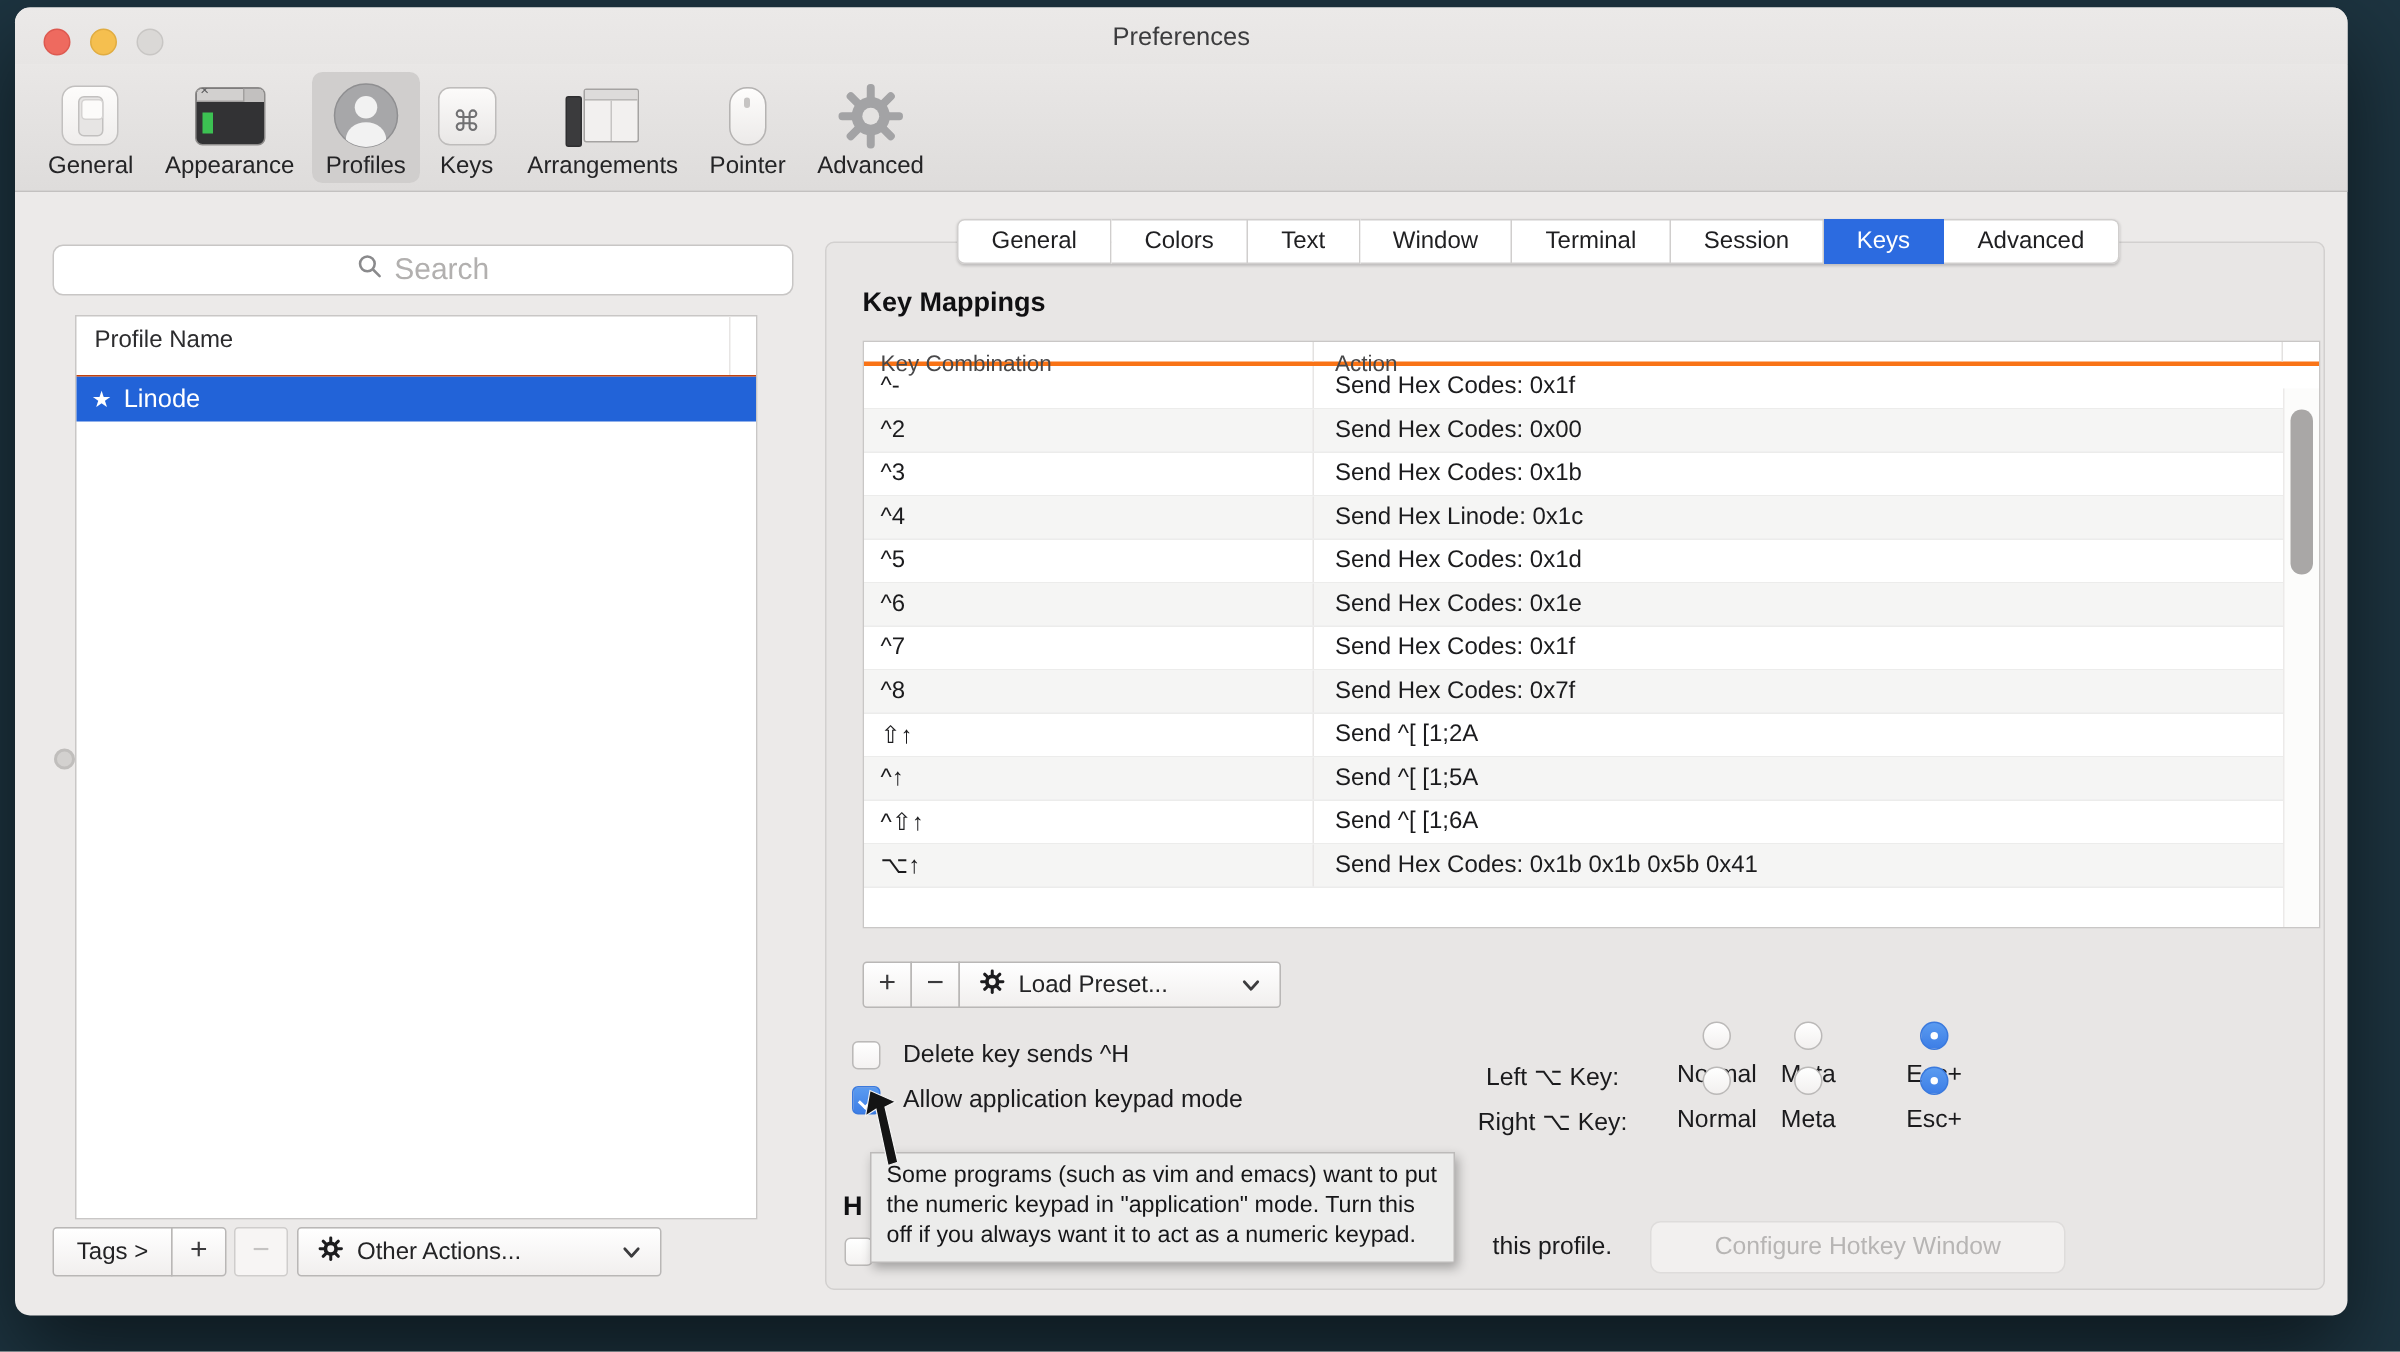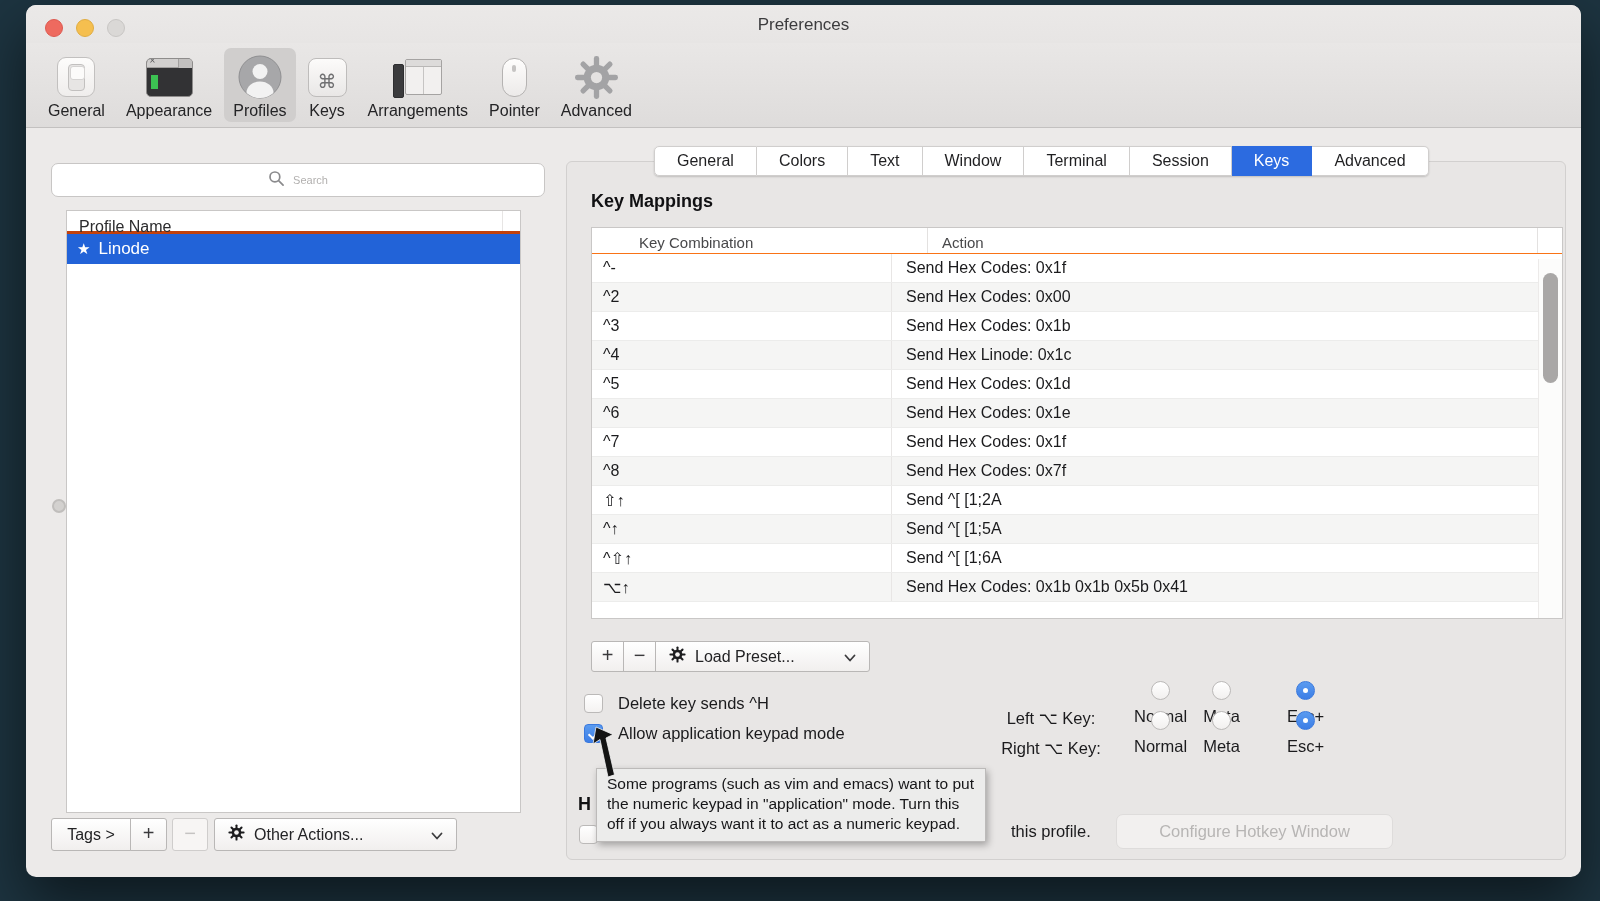--- a/index.html
+++ b/index.html
@@ -4,21 +4,21 @@
 <style>
   * { margin:0; padding:0; box-sizing:border-box; }
   html,body { width:1600px; height:901px; }
   body {
     background:#1d3440;
     font-family:"Liberation Sans","DejaVu Sans",sans-serif;
     position:relative; overflow:hidden;
     color:#1b1b1d;
   }
   .window {
-    position:absolute; left:26px; top:5px; width:1555px; height:872px;
+    position:absolute; left:10px; top:5px; width:1555px; height:872px;
     background:#eceae9; border-radius:10px;
     box-shadow:0 25px 60px rgba(0,0,0,.55);
   }
   
   .titlebar { position:absolute; top:0; left:0; right:0; height:38px;
     background:linear-gradient(#ebe9e8,#e7e5e4); border-radius:10px 10px 0 0; }
   .traffic { position:absolute; left:19px; top:14px; display:flex; gap:13px; }
   .tl { width:18px; height:18px; border-radius:50%; display:inline-block; }
   .tl.red { background:#ee6a5f; border:1px solid #dd5950; }
   .tl.yellow { background:#f5bf4f; border:1px solid #e0ac41; }
@@ -63,25 +63,25 @@
   .icon-arr .front { position:absolute; left:0; top:7px; width:11px; height:34px;
     background:#3b3b3d; border-radius:2px; border:1px solid #2e2e30; }
   .icon-mouse { width:25px; height:39px; border-radius:12px;
     background:linear-gradient(#fefdfc,#eceae9); border:1px solid #b5b3b2; position:relative; }
   .icon-mouse::after { content:''; position:absolute; left:50%; margin-left:-2px; top:6px;
     width:4px; height:7px; border-radius:2px; background:#c6c4c3; }
   
   .searchbox { position:absolute; left:25px; top:158px; width:494px; height:34px;
     background:#fff; border:1px solid #c8c6c5; border-radius:7px;
     display:flex; align-items:center; justify-content:center; gap:8px; }
-  .searchbox .ph { font-size:11px; color:#b2b0af; }
+  .searchbox .ph { font-size:20px; color:#b2b0af; }
   .plist { position:absolute; left:40px; top:205px; width:455px; height:603px;
     background:#fff; border:1px solid #c9c7c6; }
-  .plist-header { height:23px; line-height:31px; padding-left:12px; font-size:16px;
-    color:#2c2c2e; border-bottom:3px solid #c2410c; position:relative; }
+  .plist-header { height:40px; line-height:31px; padding-left:12px; font-size:16px;
+    color:#2c2c2e; border-bottom:1px solid #c2410c; position:relative; }
   .plist-header::after { content:''; position:absolute; right:17px; top:0; bottom:0;
     width:1px; background:#e7e5e4; }
   .prow { height:30px; display:flex; align-items:center; padding-left:10px; font-size:17px; }
   .prow.selected { background:#2263d8; color:#fff; }
   .prow .star { margin-right:8px; font-size:15px; }
   .splitter-dot { position:absolute; left:26px; top:494px; width:14px; height:14px;
     border-radius:50%; background:#d3d1cf; border:2px solid #c0bebc; }
   
   .btn { height:31px; background:linear-gradient(#ffffff,#f1efee); border:1px solid #b9b7b6;
     font-size:16px; color:#232325; display:flex; align-items:center; justify-content:center;
@@ -106,21 +106,21 @@
   .tabbar { position:absolute; top:141px; left:628px; display:inline-flex; height:30px;
     border-radius:5px; box-shadow:0 1px 2px rgba(0,0,0,.18); z-index:3; }
   .tab { background:#fff; border:1px solid #d0cecd; border-left:none; line-height:28px;
     padding:0 22px; font-size:16px; color:#1f1f21; }
   .tab:first-child { border-left:1px solid #d0cecd; border-radius:5px 0 0 5px; }
   .tab:last-child { border-radius:0 5px 5px 0; }
   .tab.selected { background:#2c6be0; color:#fff; border-color:#2c6be0; }
   .km-heading { position:absolute; left:565px; top:186px; font-size:18px; font-weight:bold; color:#101012; }
   .km-table { position:absolute; left:565px; top:222px; width:972px; height:392px;
     background:#fff; border:1px solid #c9c7c6; }
-  .km-head { height:26px; border-bottom:1px solid #f97316; display:flex; position:relative;padding-left:36px; }
+  .km-head { height:16px; border-bottom:3px solid #f97316; display:flex; position:relative; }
   .hc { font-size:15px; color:#48484a; line-height:30px; }
   .hc.key { width:300px; padding-left:11px; border-right:1px solid #e3e1e0; }
   .hc.act { flex:1; padding-left:14px; }
   .km-head::after { content:''; position:absolute; right:24px; top:0; bottom:0; width:1px; background:#e3e1e0; }
   .trow { display:flex; height:29px; border-bottom:1px solid #ececeb; font-size:16px; color:#1b1b1d; }
   .trow.alt { background:#f5f5f4; }
   .cell { display:flex; align-items:center; }
   .cell.ckey { width:300px; padding-left:11px; border-right:1px solid #e8e6e5; }
   .cell.cact { flex:1; padding-left:14px; }
   .scroll-col { position:absolute; top:31px; right:0; width:24px; bottom:0;

